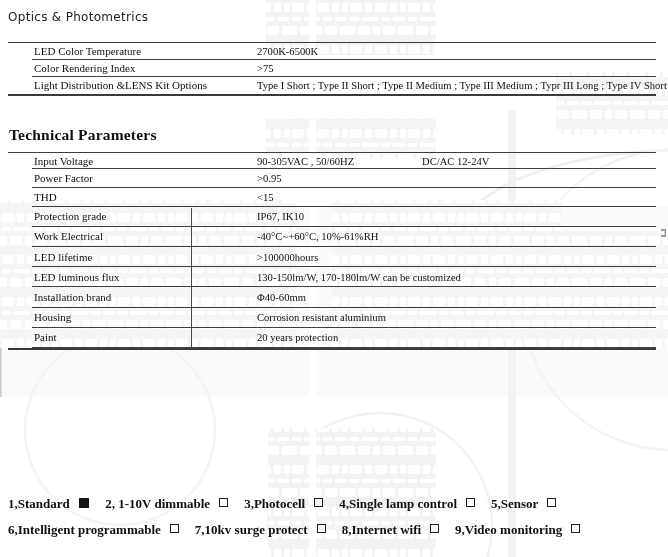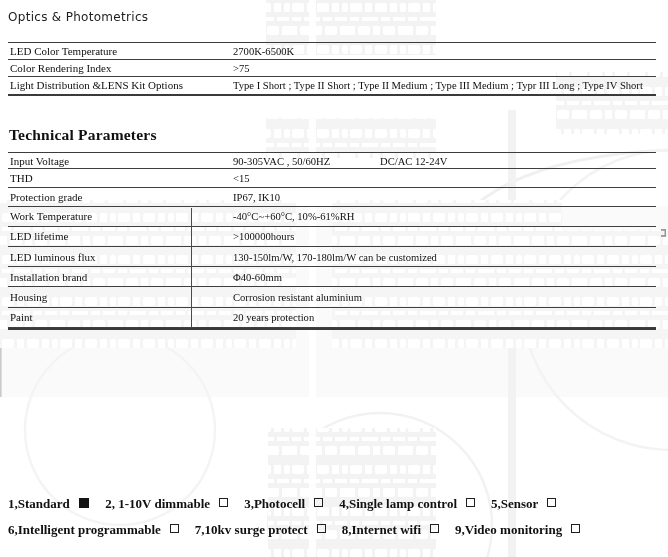--- a/index.html
+++ b/index.html
@@ -13,31 +13,31 @@
   #functions-heading{left:8px;top:463px;font-size:14.5px;}
   #tech-heading{position:absolute;left:9px;top:126px;z-index:2;
           font-family:"Liberation Serif",serif;font-weight:bold;font-size:15.5px;
           letter-spacing:.2px;color:#101010;}
 
   .spec-table{position:absolute;left:8px;width:648px;z-index:2;
           border-top:1.6px solid #3c3c3c;border-bottom:2.2px solid #3a3a3a;
           color:#0f0f0f;box-sizing:border-box;}
   #optics-table{top:42px;}
   #tech-table{top:152px;}
-  .trow{position:relative;border-bottom:1.4px solid #3f3f3f;white-space:nowrap;box-sizing:border-box;}
+  .trow{position:relative;border-bottom:1.4px solid #3f3f3f;white-space:nowrap;box-sizing:border-box;margin-left:24px;}
   .trow:last-child{border-bottom:none;}
   #optics-table .trow{height:16.9px;}
   #tech-table .trow{height:20.2px;}
   #tech-table .trow:nth-child(1){height:16.2px;font-family:Liberation Serif, serif;}
   #tech-table .trow:nth-child(2){height:19px;}
   #tech-table .trow:nth-child(3){height:18.4px;}
   #tech-table .trow:nth-child(11){height:27px;}
   .lbl{position:absolute;left:2px;top:50%;transform:translateY(-50%);font-size:11px;}
   .val{position:absolute;left:225px;top:50%;transform:translateY(-50%);font-size:10.6px;}
-  .val2{position:absolute;left:372px;top:50%;transform:translateY(-50%);font-size:10.6px;text-align:center;}
+  .val2{position:absolute;left:390px;top:50%;transform:translateY(-50%);font-size:10.6px;text-align:center;}
   #tech-divider{position:absolute;left:183px;top:55.2px;bottom:0;width:1.3px;background:#4a4a4a;}
 
   #function-lines{position:absolute;left:8px;top:491px;z-index:2;
           font-family:"Liberation Serif",serif;font-weight:bold;font-size:13px;color:#101010;}
   .fo-line{height:26px;line-height:26px;white-space:nowrap;font-family:Liberation Serif, serif;}
   .fo-item{margin-right:16px;}
   .cb{display:inline-block;width:7px;height:7px;border:1.4px solid #1f1f1f;
       margin-left:9px;vertical-align:1px;}
   .cb.filled{background:#141414;border-color:#141414;width:8.5px;height:8.5px;vertical-align:0;}
 </style>
@@ -137,29 +137,33 @@
 
   <div id="tech-heading">Technical Parameters</div>
   <div id="tech-table" class="spec-table">
 
   <div class="trow">
         <span class="lbl">Input Voltage</span>
         <span class="val">90-305VAC , 50/60HZ</span>
         <span class="val2">DC/AC 12-24V</span>
       </div>
       <div class="trow">
+        <span class="lbl">Power Factor</span>
+        <span class="val">&gt;0.95</span>
+      </div>
+      <div class="trow">
         <span class="lbl">THD</span>
         <span class="val">&lt;15</span>
       </div>
       <div class="trow">
         <span class="lbl">Protection grade</span>
         <span class="val">IP67, IK10</span>
       </div>
       <div class="trow">
-        <span class="lbl">Work Temperature</span>
+        <span class="lbl">Work Electrical</span>
         <span class="val">-40°C~+60°C, 10%-61%RH</span>
       </div>
       <div class="trow">
         <span class="lbl">LED  lifetime</span>
         <span class="val">&gt;100000hours</span>
       </div>
       <div class="trow">
         <span class="lbl">LED luminous flux</span>
         <span class="val">130-150lm/W, 170-180lm/W can be customized</span>
       </div>

